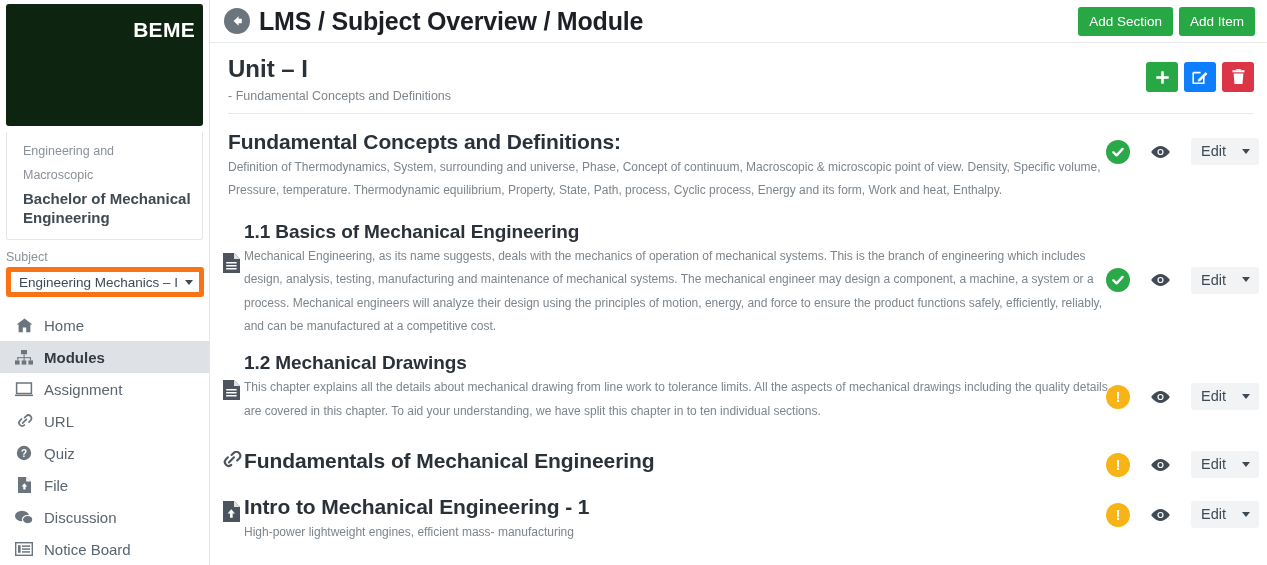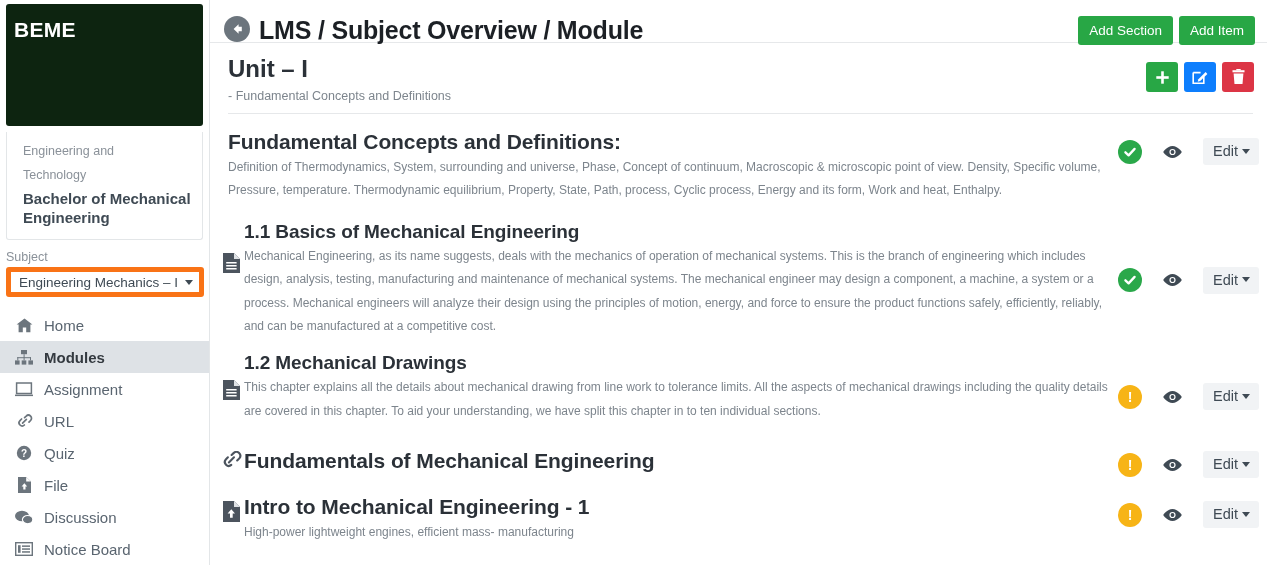--- a/index.html
+++ b/index.html
@@ -19,21 +19,21 @@
     flex: 0 0 210px;
     background: #ffffff;
     border-right: 1px solid #e3e6e8;
     display: flex; flex-direction: column;
   }
   .brand-box {
     background: #0d2410;
     margin: 4px 6px 0 6px;
     padding: 14px 8px 12px 8px;
     border-radius: 3px;
-    text-align: left;
+    text-align: right;
     color: #ffffff;
     height: 124px;
   }
   .brand-title {
     font-size: 21px; font-weight: bold; letter-spacing: .3px;
     margin-bottom: 12px;
   }
   .brand-sub { font-size: 14.5px; line-height: 1.45; font-weight: normal; }
 
   .course-box {
@@ -81,22 +81,22 @@
     flex: 0 0 22px;
   }
   .navitem .nico svg { display: block; }
 
   
   .main { flex: 1; height: 565px; position: relative; background: #fff; }
 
   .topbar {
     height: 43px;
     border-bottom: 1px solid #e6e8ea;
-    display: flex; align-items: flex-start;
-    padding: 16px 12px 0 14px;
+    display: flex; align-items: center;
+    padding: 0 12px 0 14px;
   }
   .back-btn {
     width: 26px; height: 26px; border-radius: 50%;
     background: #6c757d; flex: 0 0 26px;
     display: flex; align-items: center; justify-content: center;
     cursor: pointer; margin-right: 9px;
   }
   .page-title {
     font-size: 25px; font-weight: bold; color: #1c2025;
     letter-spacing: -.2px; white-space: nowrap;
@@ -157,42 +157,42 @@
     color: #fff; font-weight: bold; font-size: 14px;
   }
   .status-ok { background: #2aa84a; }
   .status-warn { background: #f7b416; }
   .eye-btn { cursor: pointer; display: flex; align-items: center; }
   .edit-btn {
     background: #f1f3f5; border: none; border-radius: 3px;
     color: #3f4a54; font-size: 14.5px;
     font-family: "Liberation Sans", sans-serif;
     padding: 5px 9px 6px 10px; cursor: pointer;
-    display: flex; align-items: center; gap: 4px;
+    display: flex; align-items: center; gap: 16px;
   }
   .edit-btn .caret {
     border-left: 4px solid transparent;
     border-right: 4px solid transparent;
     border-top: 5px solid #3f4a54;
   }
 </style>
 </head>
 <body>
 
 <div class="app">
 
   <aside class="sidebar">
 
     <div class="brand-box">
       <div class="brand-title">BEME</div>
     </div>
 
     <div class="course-box">
       <div class="course-faculty">Engineering and</div>
-      <div class="course-faculty">Technology</div>
+      <div class="course-faculty">Macroscopic</div>
       <div class="course-degree">Bachelor of Mechanical Engineering</div>
     </div>
 
     <div class="subject-wrap">
       <div class="subject-label">Subject</div>
       <div class="subject-select">
         <span>Engineering Mechanics – I</span>
         <span class="caret"></span>
       </div>
     </div>

